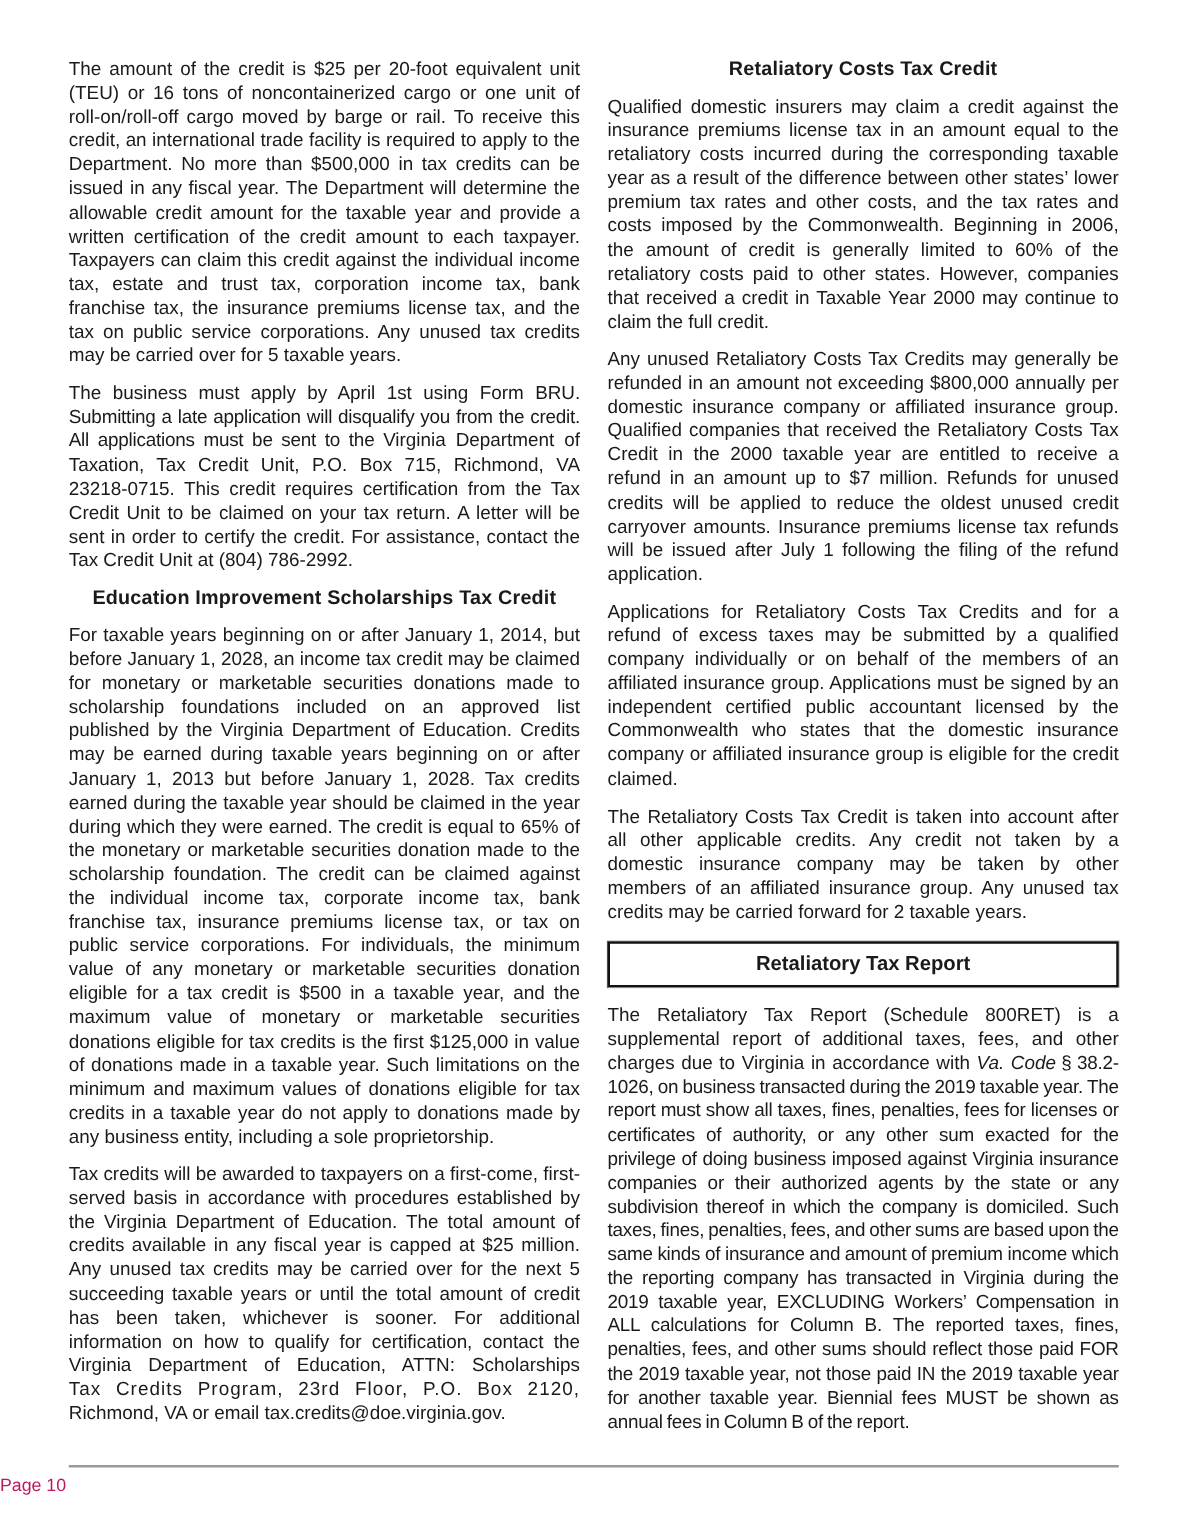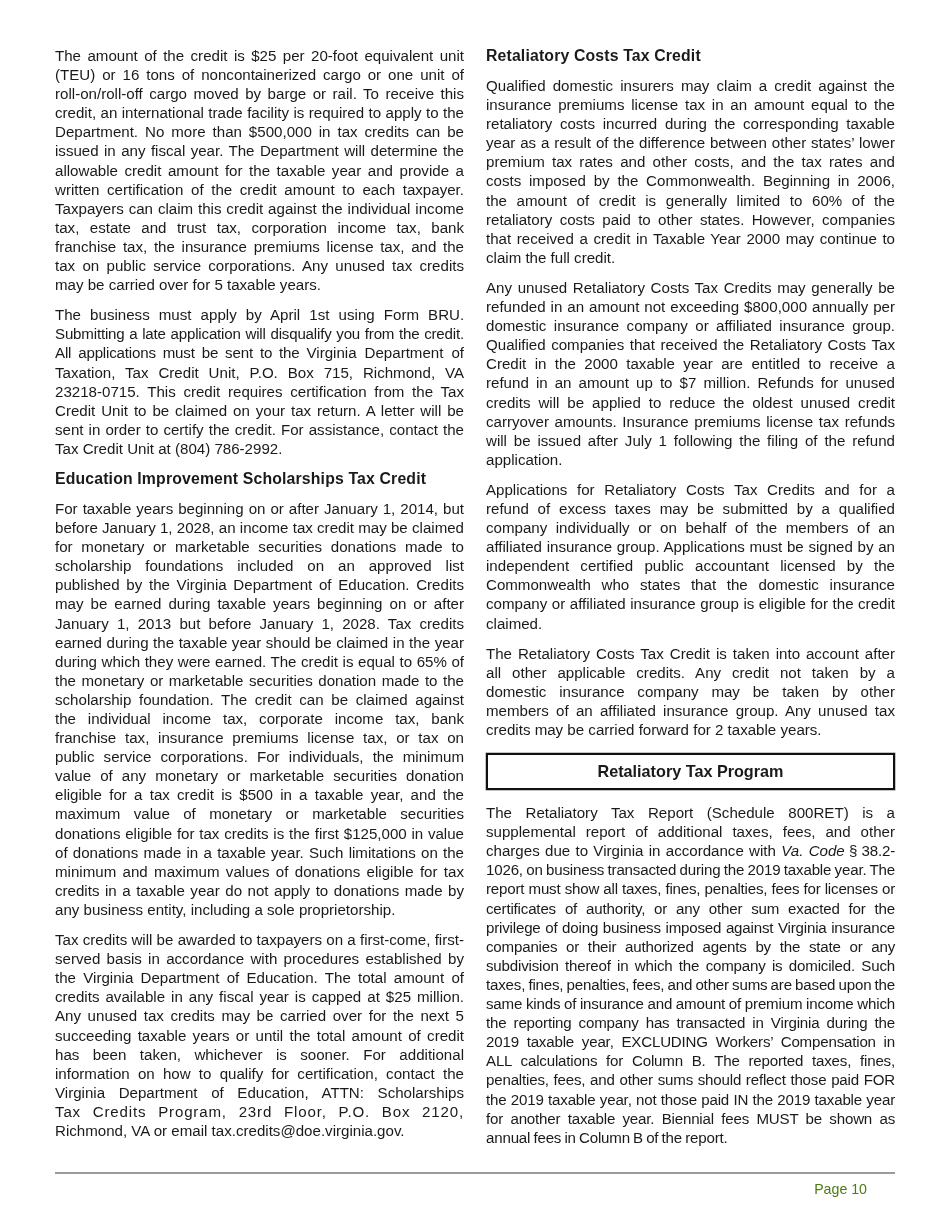--- a/index.html
+++ b/index.html
@@ -36,21 +36,21 @@
     text-align: justify;
     text-justify: inter-word;
     hyphens: none;
     -webkit-hyphens: none;
   }
   h2.section-heading {
     margin: 6px 0 10px 0;
     font-size: 15.8px;
     line-height: 20px;
     font-weight: bold;
-    text-align: left;
+    text-align: center;
     letter-spacing: 0.01em;
   }
   h2.section-heading.top-head {
     margin-top: 0;
   }
   .boxed-heading {
     border: 2px solid #111111;
     box-shadow: 0 0 0 0.5px #888888;
     margin: 14px 0 13px 0;
     padding: 6px 0 7px 0;
@@ -78,24 +78,24 @@
     top: 1172px;
     width: 840px;
     height: 2px;
     background: #9a9a9a;
   }
   .footer-text {
     position: absolute;
     left: 0;
     top: 1180px;
     width: 867px;
-    text-align: right;
+    text-align: left;
     font-size: 14.2px;
     line-height: 18px;
-    color: #4d7c0f;
+    color: #be185d;
   }
 </style>
 </head>
 <body>
 
 <div class="page">
 
   <div class="content">
 
 
@@ -112,21 +112,21 @@
     <h2 class="section-heading top-head">Retaliatory Costs Tax Credit</h2>
 
     <p class="para">Qualified domestic insurers may claim a credit against the insurance premiums license tax in an amount equal to the retaliatory costs incurred during the corresponding taxable year as a result of the difference between other states’ lower premium tax rates and other costs, and the tax rates and costs imposed by the Commonwealth. Beginning in 2006, the amount of credit is generally limited to 60% of the retaliatory costs paid to other states. However, companies that received a credit in Taxable Year 2000 may continue to claim the full credit.</p>
 
     <p class="para">Any unused Retaliatory Costs Tax Credits may generally be refunded in an amount not exceeding $800,000 annually per domestic insurance company or affiliated insurance group. Qualified companies that received the Retaliatory Costs Tax Credit in the 2000 taxable year are entitled to receive a refund in an amount up to $7 million. Refunds for unused credits will be applied to reduce the oldest unused credit carryover amounts. Insurance premiums license tax refunds will be issued after July 1 following the filing of the refund application.</p>
 
     <p class="para">Applications for Retaliatory Costs Tax Credits and for a refund of excess taxes may be submitted by a qualified company individually or on behalf of the members of an affiliated insurance group. Applications must be signed by an independent certified public accountant licensed by the Commonwealth who states that the domestic insurance company or affiliated insurance group is eligible for the credit claimed.</p>
 
     <p class="para">The Retaliatory Costs Tax Credit is taken into account after all other applicable credits. Any credit not taken by a domestic insurance company may be taken by other members of an affiliated insurance group. Any unused tax credits may be carried forward for 2 taxable years.</p>
 
-    <div class="boxed-heading">Retaliatory Tax Program</div>
+    <div class="boxed-heading">Retaliatory Tax Report</div>
 
 
     <p class="para"><span>The Retaliatory Tax Report (Schedule 800RET) is a supplemental report of additional taxes, fees, and other charges due to Virginia in accordance with </span><i>Va. Code</i><span class="tight"> § 38.2-1026, on business transacted during the 2019 taxable year. The report must show all taxes, fines, penalties, fees for licenses or certificates of authority, or any other sum exacted for the privilege of doing business imposed against Virginia insurance companies or their authorized agents by the state or any subdivision thereof in which the company is domiciled. Such taxes, fines, penalties, fees, and other sums are based upon the same kinds of insurance and amount of premium income which the reporting company has transacted in Virginia during the 2019 taxable year, EXCLUDING Workers’ Compensation in ALL calculations for Column B. The reported taxes, fines, penalties, fees, and other sums should reflect those paid FOR the 2019 taxable year, not those paid IN the 2019 taxable year for another taxable year. Biennial fees MUST be shown as annual fees in Column B of the report.</span></p>
 
   </div>
 
   <div class="footer-rule"></div>
   <div class="footer-text">Page 10</div>
 
 </div>

